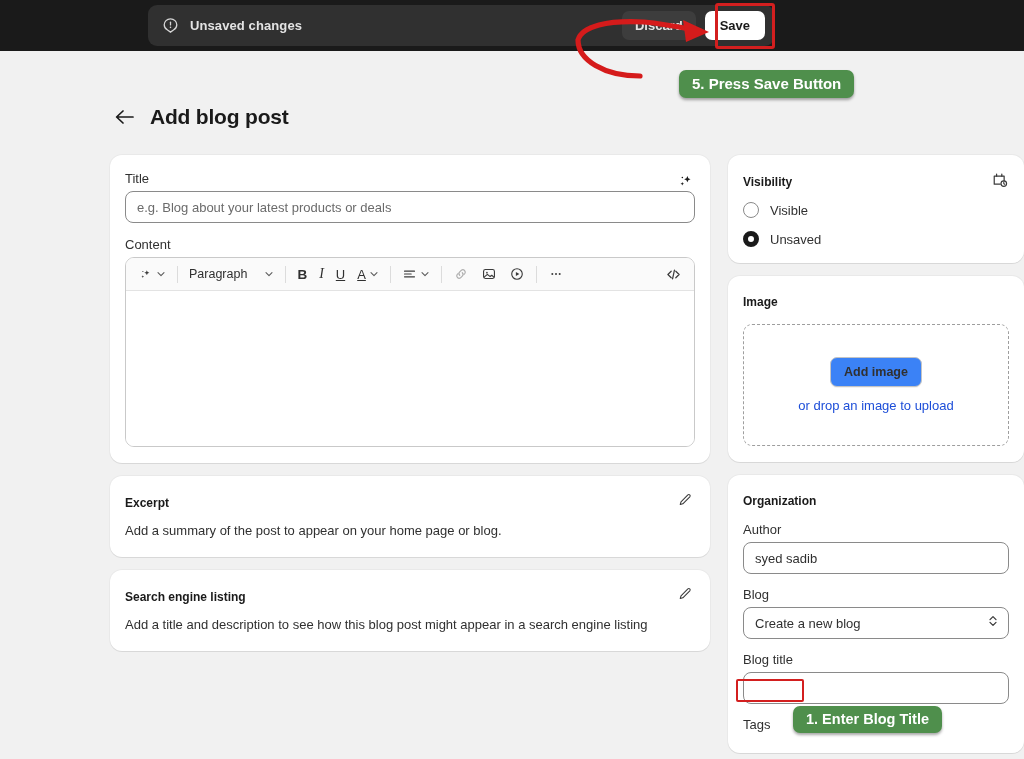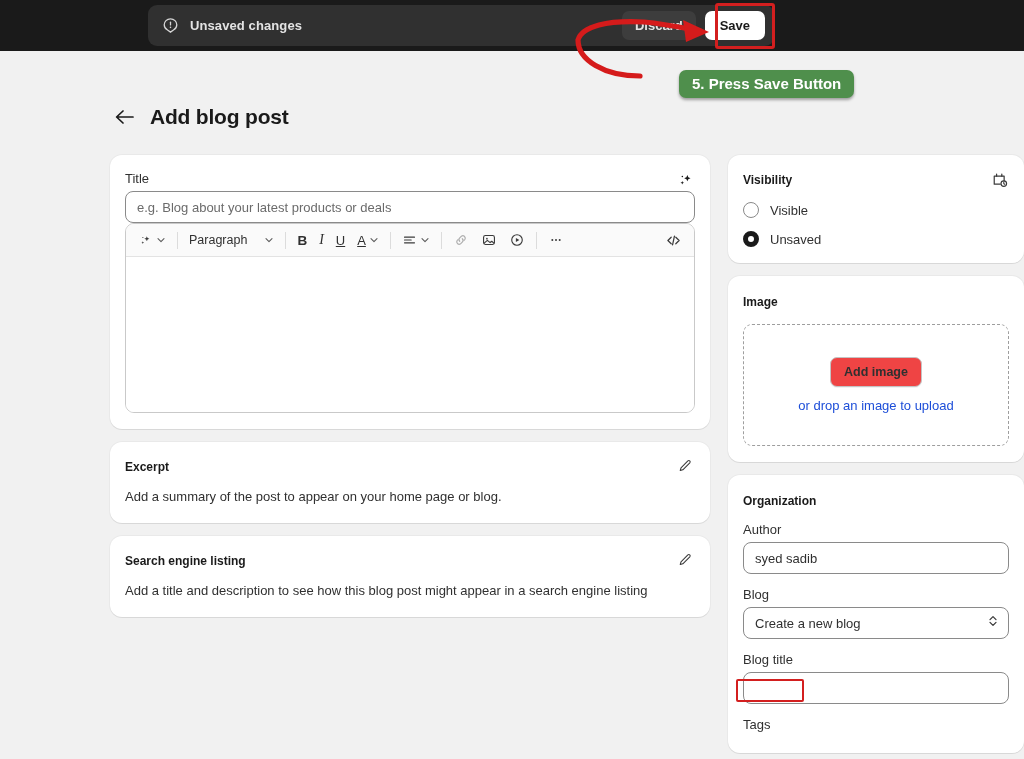--- a/index.html
+++ b/index.html
@@ -83,21 +83,21 @@
     font-size: 13px; color: #303030; margin-bottom: 5px; display: block;
   }
   .text-input {
     width: 100%; height: 32px;
     border: 1px solid #8a8a8a; border-radius: 8px;
     background: #fff; font-family: inherit; font-size: 13px;
     color: #303030; padding: 0 11px; outline: none;
   }
   .text-input::placeholder { color: #6b6b6b; }
 
-  .card-head-row { display: flex; align-items: center; justify-content: space-between; }
+  .card-head-row { display: flex; align-items: flex-end; justify-content: space-between; }
   .head-icon { width: 18px; height: 18px; cursor: pointer; flex: 0 0 auto; }
 
   
   .editor-wrap {
     border: 1px solid #c9c9c9; border-radius: 9px;
     overflow: hidden; background: #fff;
   }
   .editor-toolbar {
     height: 33px; background: #fafafa;
     border-bottom: 1px solid #e3e3e3;
@@ -124,21 +124,21 @@
   .radio.on { border: 5px solid #1a1a1a; }
   .radio-label { font-size: 13px; color: #303030; }
 
   .dropzone {
     margin-top: 14px; height: 122px;
     border: 1.5px dashed #9e9e9e; border-radius: 9px;
     display: flex; flex-direction: column; align-items: center; justify-content: center;
     gap: 11px; cursor: pointer;
   }
   .btn-add-image {
-    background: #ef4444; border: 1px solid #c4c4c4; border-radius: 7px;
+    background: #3b82f6; border: 1px solid #c4c4c4; border-radius: 7px;
     font-family: inherit; font-size: 12.5px; font-weight: 700; color: #303030;
     padding: 7px 13px; cursor: pointer;
     box-shadow: 0 1px 0 rgba(0,0,0,.05);
   }
   .drop-hint { font-size: 13px; color: #1d4ed8; }
 
   .select-wrap { position: relative; }
   .select-chev {
     position: absolute; right: 10px; top: 50%; transform: translateY(-50%);
     pointer-events: none;
@@ -214,20 +214,21 @@
           <span class="head-icon">
             <svg width="17" height="17" viewBox="0 0 20 20">
               <path d="M12.2 3.6 l1.1 2.6 2.6 1.1 -2.6 1.1 -1.1 2.6 -1.1-2.6 -2.6-1.1 2.6-1.1 z" fill="#1a1a1a"></path>
               <path d="M6.2 10.6 l.6 1.5 1.5 .6 -1.5 .6 -.6 1.5 -.6-1.5 -1.5-.6 1.5-.6 z" fill="#1a1a1a"></path>
               <circle cx="6.3" cy="5.2" r=".9" fill="#1a1a1a"></circle>
             </svg>
           </span>
         </div>
         <input class="text-input" type="text" placeholder="e.g. Blog about your latest products or deals" style="">
 
+        <label class="field-label" style="margin-top:14px;">Content</label>
 
         <div class="editor-wrap">
           <div class="editor-toolbar">
 
             <span class="tb-item">
               <svg width="15" height="15" viewBox="0 0 20 20">
                 <path d="M11.8 4.2 l1.0 2.4 2.4 1.0 -2.4 1.0 -1.0 2.4 -1.0-2.4 -2.4-1.0 2.4-1.0 z" fill="#3b3b3b"></path>
                 <path d="M6.4 11.0 l.5 1.3 1.3 .5 -1.3 .5 -.5 1.3 -.5-1.3 -1.3-.5 1.3-.5 z" fill="#3b3b3b"></path>
                 <circle cx="6.5" cy="6.0" r=".8" fill="#3b3b3b"></circle>
               </svg>
@@ -416,14 +417,15 @@
 
   <div class="hl-blogtitle"></div>
 
   <svg class="arrow-svg" width="1024" height="759">
     <path d="M640 76 C604 76 578 60 578 40 C582 26 608 20 644 22 C666 24 684 28 700 31" fill="none" stroke="#d51b1b" stroke-width="5.2" stroke-linecap="round"></path>
     <path d="M709 32 L683 20 L686 42 Z" fill="#d51b1b"></path>
   </svg>
 
   <div class="callout" id="callout-save">5. Press Save Button</div>
 
+  <div class="callout" id="callout-blog">1. Enter Blog Title</div>
 
 </div>
 
 </body></html>

